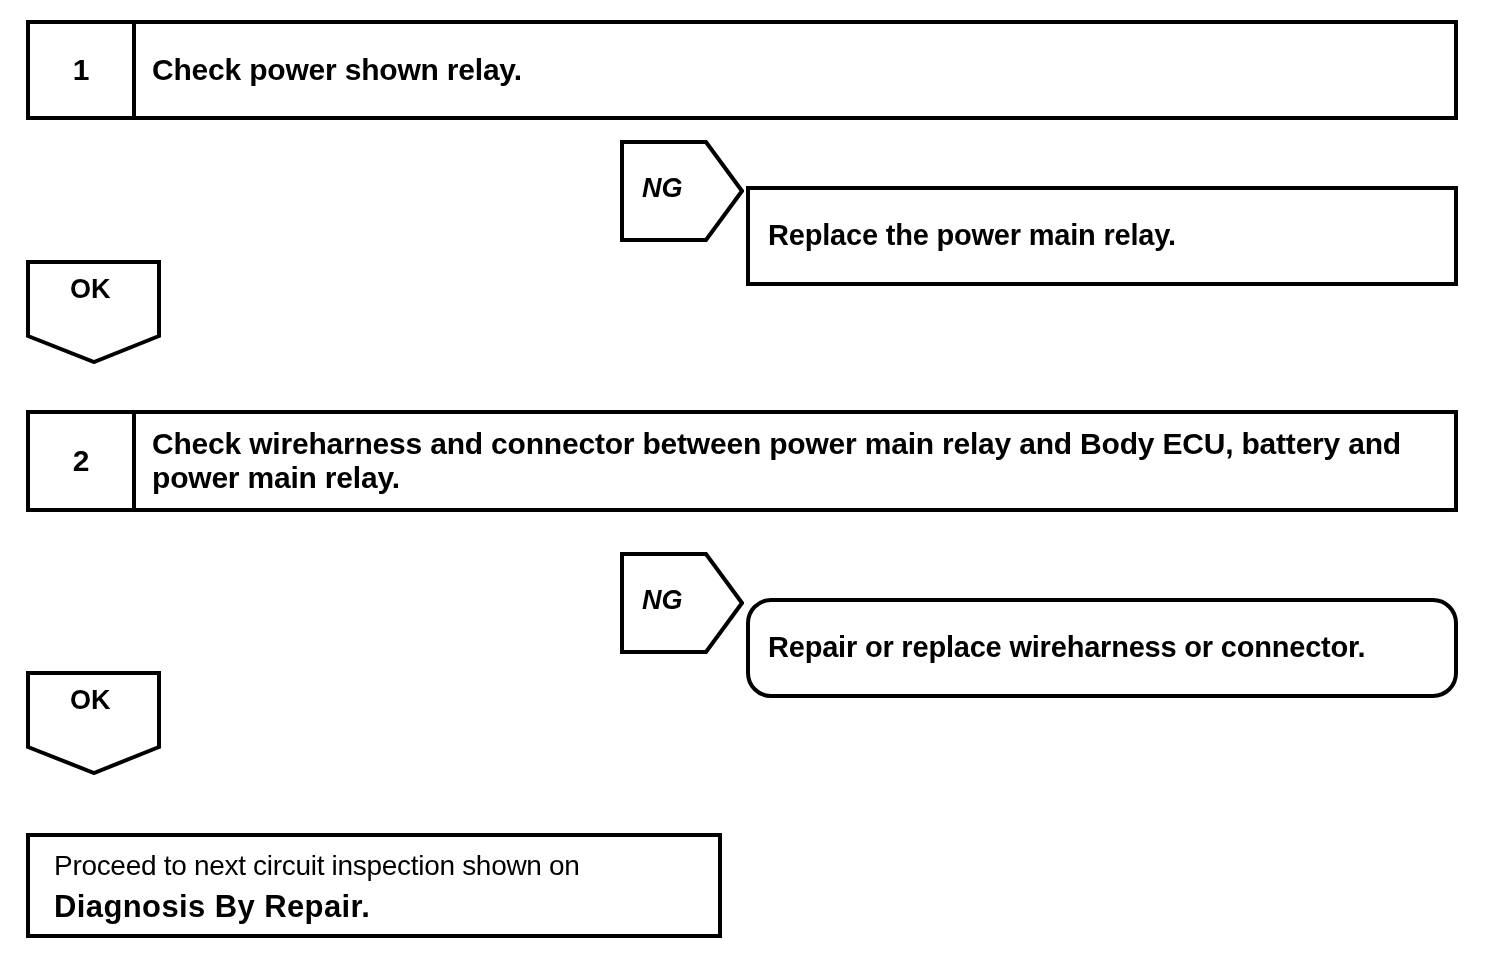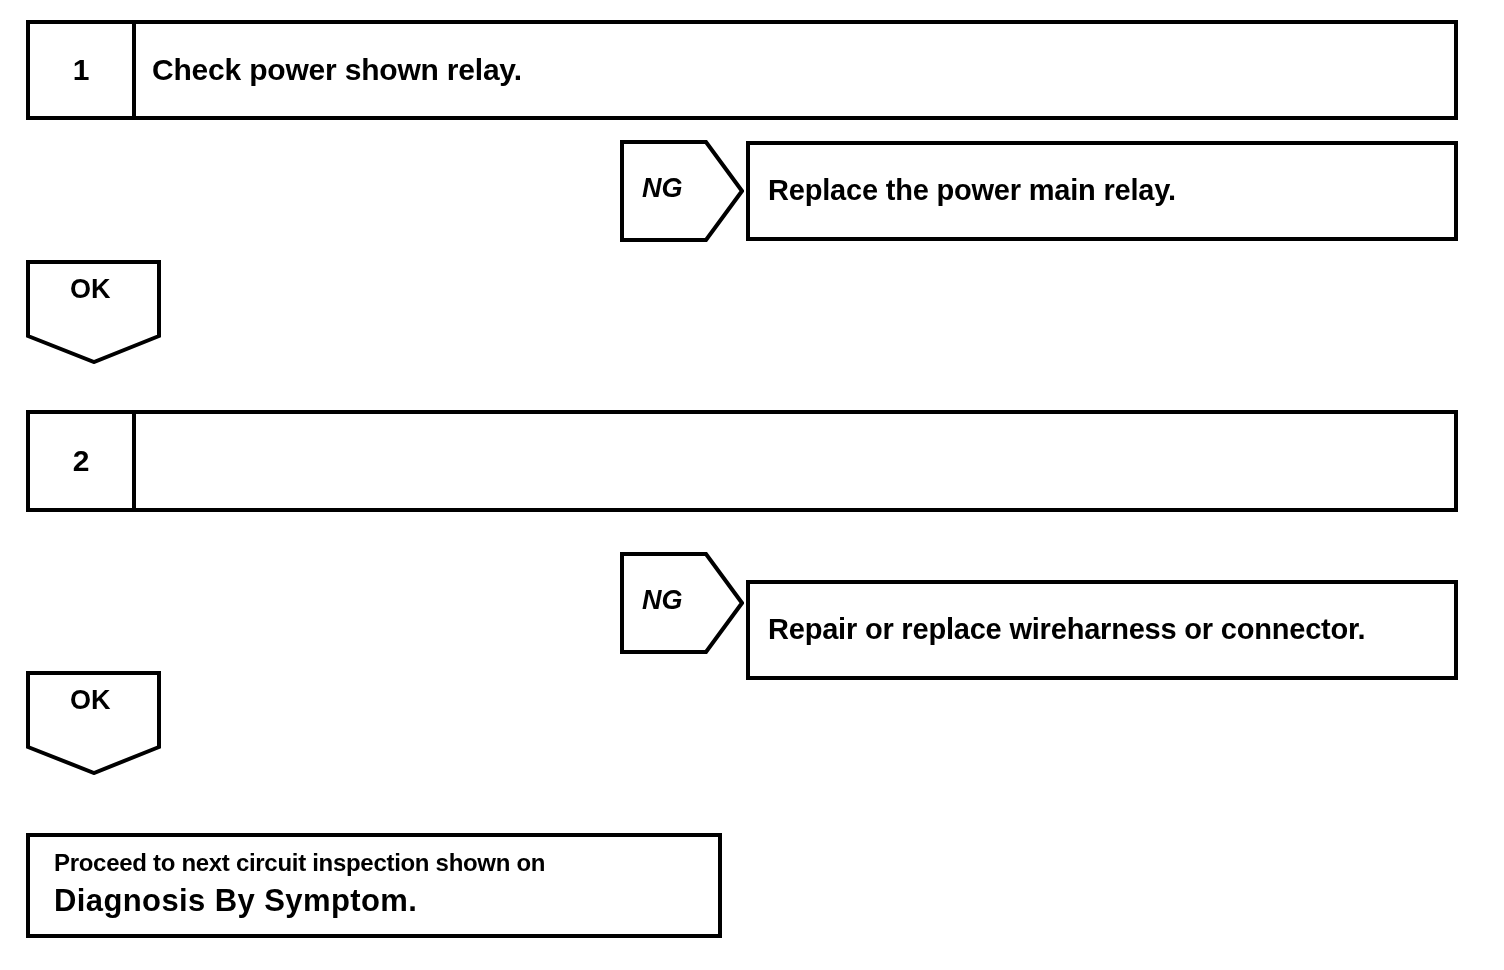--- a/index.html
+++ b/index.html
@@ -60,33 +60,34 @@
     border: 4px solid #000000;
     background: #ffffff;
     display: flex;
     align-items: center;
     padding-left: 18px;
     padding-right: 10px;
     font-size: 29px;
     font-weight: bold;
     letter-spacing: -0.2px;
     line-height: 1.15;
+    margin-top: 45px;
   }
 
   
   .final-box {
     position: absolute;
     box-sizing: border-box;
     border: 4px solid #000000;
     background: #ffffff;
     padding: 10px 14px 10px 24px;
   }
   .final-line-1 {
-    font-size: 24px;
-    font-weight: bold;
+    font-size: 28px;
+    font-weight: normal;
     letter-spacing: -0.3px;
     line-height: 1.35;
     white-space: nowrap;
   }
   .final-line-2 {
     font-size: 31px;
     font-weight: bold;
     letter-spacing: 0.4px;
     line-height: 1.45;
     white-space: nowrap;
@@ -147,36 +148,37 @@
 
   <div class="ok-arrow" style="left:26px; top:260px;">
     <svg width="140" height="104" viewBox="0 0 140 104">
       <polygon points="2,2 133,2 133,76 68,102 2,76" fill="#ffffff" stroke="#000000" stroke-width="4" stroke-linejoin="miter"></polygon>
     </svg>
     <span class="ok-label">OK</span>
   </div>
 
   <div class="step-box" style="left:26px; top:410px; width:1432px; height:102px;">
     <div class="step-num">2</div>
+    <div class="step-text">Check wireharness and connector between power main relay and Body ECU, battery and power main relay.</div>
   </div>
 
   <div class="ng-arrow" style="left:620px; top:552px;">
     <svg width="124" height="102" viewBox="0 0 124 102">
       <polygon points="2,2 86,2 122,51 86,100 2,100" fill="#ffffff" stroke="#000000" stroke-width="4" stroke-linejoin="miter"></polygon>
     </svg>
     <span class="ng-label">NG</span>
   </div>
 
-  <div class="action-box" style="left:746px; top:580px; width:712px; height:100px;">Repair or replace wireharness or connector.</div>
+  <div class="action-box" style="left:746px; top:553px; width:712px; height:100px;border-radius:25px;">Repair or replace wireharness or connector.</div>
 
   <div class="ok-arrow" style="left:26px; top:671px;">
     <svg width="140" height="104" viewBox="0 0 140 104">
       <polygon points="2,2 133,2 133,76 68,102 2,76" fill="#ffffff" stroke="#000000" stroke-width="4" stroke-linejoin="miter"></polygon>
     </svg>
     <span class="ok-label">OK</span>
   </div>
 
   <div class="final-box" style="left:26px; top:833px; width:696px; height:105px;">
     <div class="final-line-1">Proceed to next circuit inspection shown on</div>
-    <div class="final-line-2">Diagnosis By Symptom.</div>
+    <div class="final-line-2">Diagnosis By Repair.</div>
   </div>
 
 </div>
 
 </body></html>

